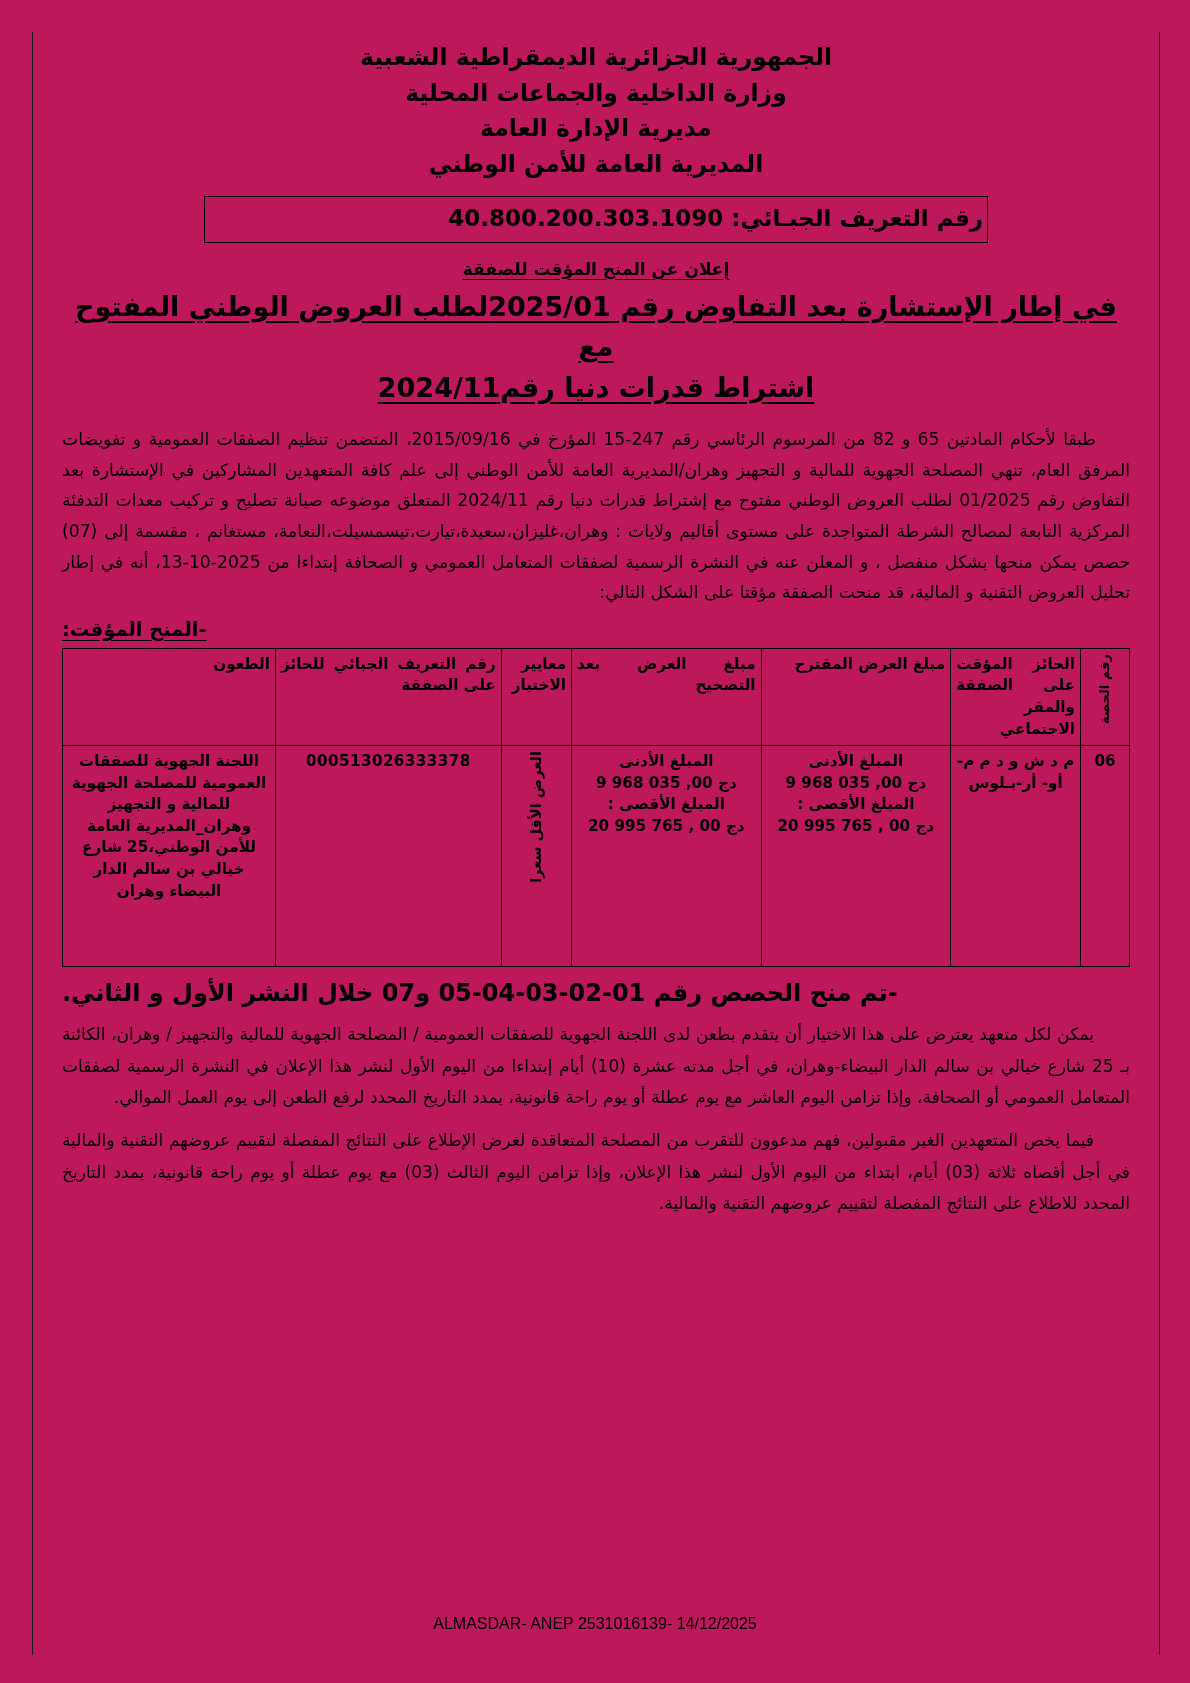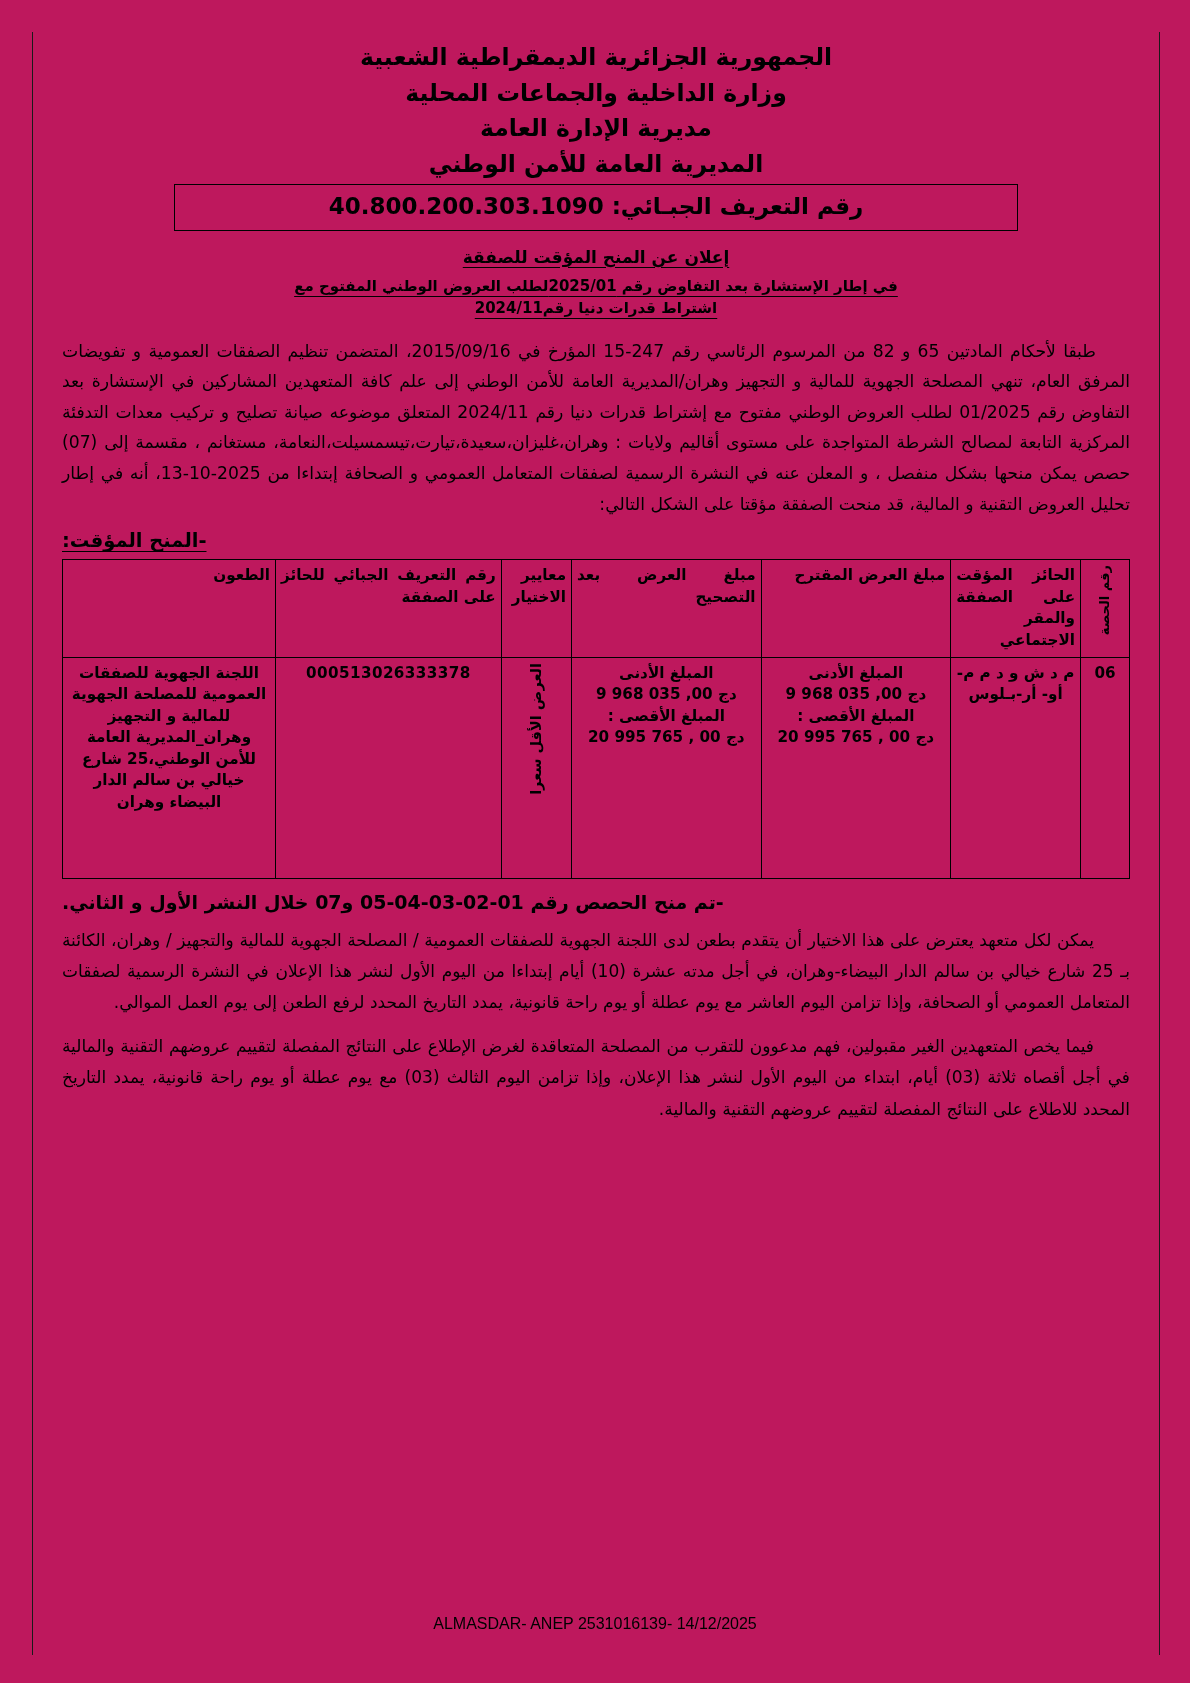--- a/index.html
+++ b/index.html
@@ -47,24 +47,23 @@
   .letterhead .lh-line {
     font-weight: bold;
     font-size: 23.5px;
     line-height: 1.52;
     letter-spacing: 0;
     white-space: nowrap;
   }
 
   
   .taxid-box {
-    margin: 1px auto 0 auto;
-    width: 844px;
+    margin: 13px auto 0 auto;
+    width: 784px;
     border: 1.4px solid #000;
-    text-align: center;
     padding: 7px 4px 9px 4px;
     box-sizing: border-box;
   }
   .taxid-box .taxid-text {
     font-weight: bold;
     font-size: 23px;
     line-height: 1.25;
     direction: rtl;
   }
   .taxid-box .taxid-num {
@@ -79,21 +78,21 @@
     text-align: center;
     font-weight: bold;
     font-size: 17px;
     text-decoration: underline;
     text-underline-offset: 4px;
   }
   .title-sub {
     margin-top: 8px;
     text-align: center;
     font-weight: bold;
-    font-size: 15px;
+    font-size: 27px;
     line-height: 1.5;
     text-decoration: underline;
     text-underline-offset: 5px;
   }
 
   
   .body-para {
     margin-top: 16px;
     font-size: 17.2px;
     line-height: 1.78;
@@ -215,21 +214,21 @@
     font-size: 15.6px;
     line-height: 1.62;
     padding-top: 8px;
   }
 
   
   .note-lots {
     margin-top: 12px;
     text-align: left;
     font-weight: bold;
-    font-size: 19px;
+    font-size: 24px;
     direction: rtl;
   }
   .para-block {
     margin-top: 12px;
     font-size: 17px;
     line-height: 1.85;
     text-align: justify;
     direction: rtl;
   }
   .para-block.indent { text-indent: 36px; }

